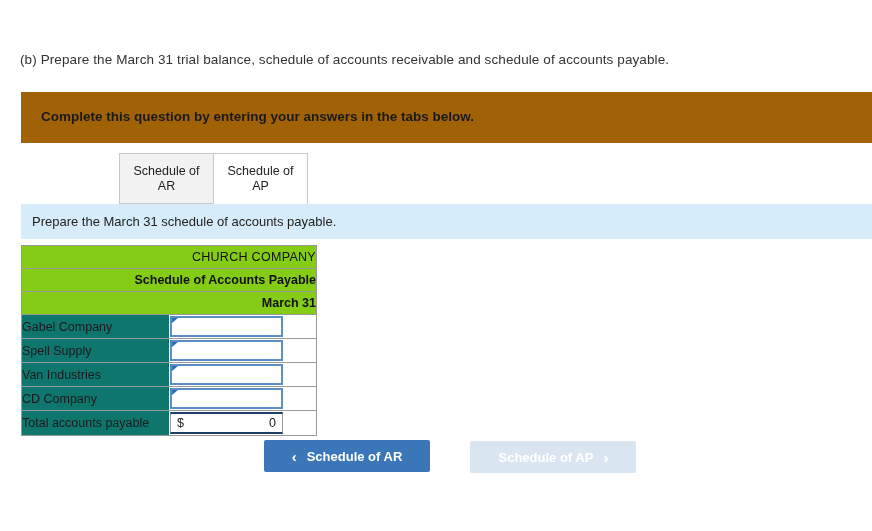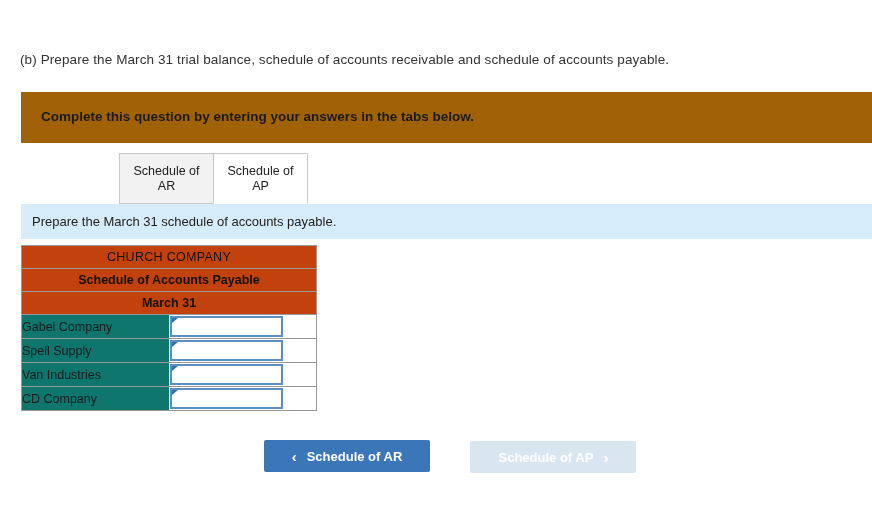--- a/index.html
+++ b/index.html
@@ -110,23 +110,23 @@
     top: 245px;
     width: 296px;
     border-collapse: collapse;
     table-layout: fixed;
   }
   .worksheet td {
     padding: 0;
     margin: 0;
   }
   .wk-head {
-    background: #c2410c;
+    background: #84cc16;
     border: 1px solid #999999;
-    text-align: center;
+    text-align: right;
     font-size: 12.5px;
     height: 22px;
     color: #111111;
     vertical-align: middle;
   }
   .wk-head.company {
     font-weight: normal;
     letter-spacing: 0.3px;
   }
   .wk-head.bold {
@@ -297,20 +297,29 @@
       </td>
     </tr>
 
     <tr>
       <td class="label-cell">CD Company</td>
       <td class="input-cell">
         <div class="input-box"></div>
       </td>
     </tr>
 
+    <tr class="total-row">
+      <td class="label-cell">Total accounts payable</td>
+      <td class="total-cell">
+        <div class="total-box">
+          <span>$</span>
+          <span>0</span>
+        </div>
+      </td>
+    </tr>
   </tbody>
 </table>
 
 <div class="nav-buttons">
   <button class="btn btn-prev">
     <span class="chev">‹</span>
     <span>Schedule of AR</span>
   </button>
   <button class="btn btn-next">
     <span>Schedule of AP</span>

